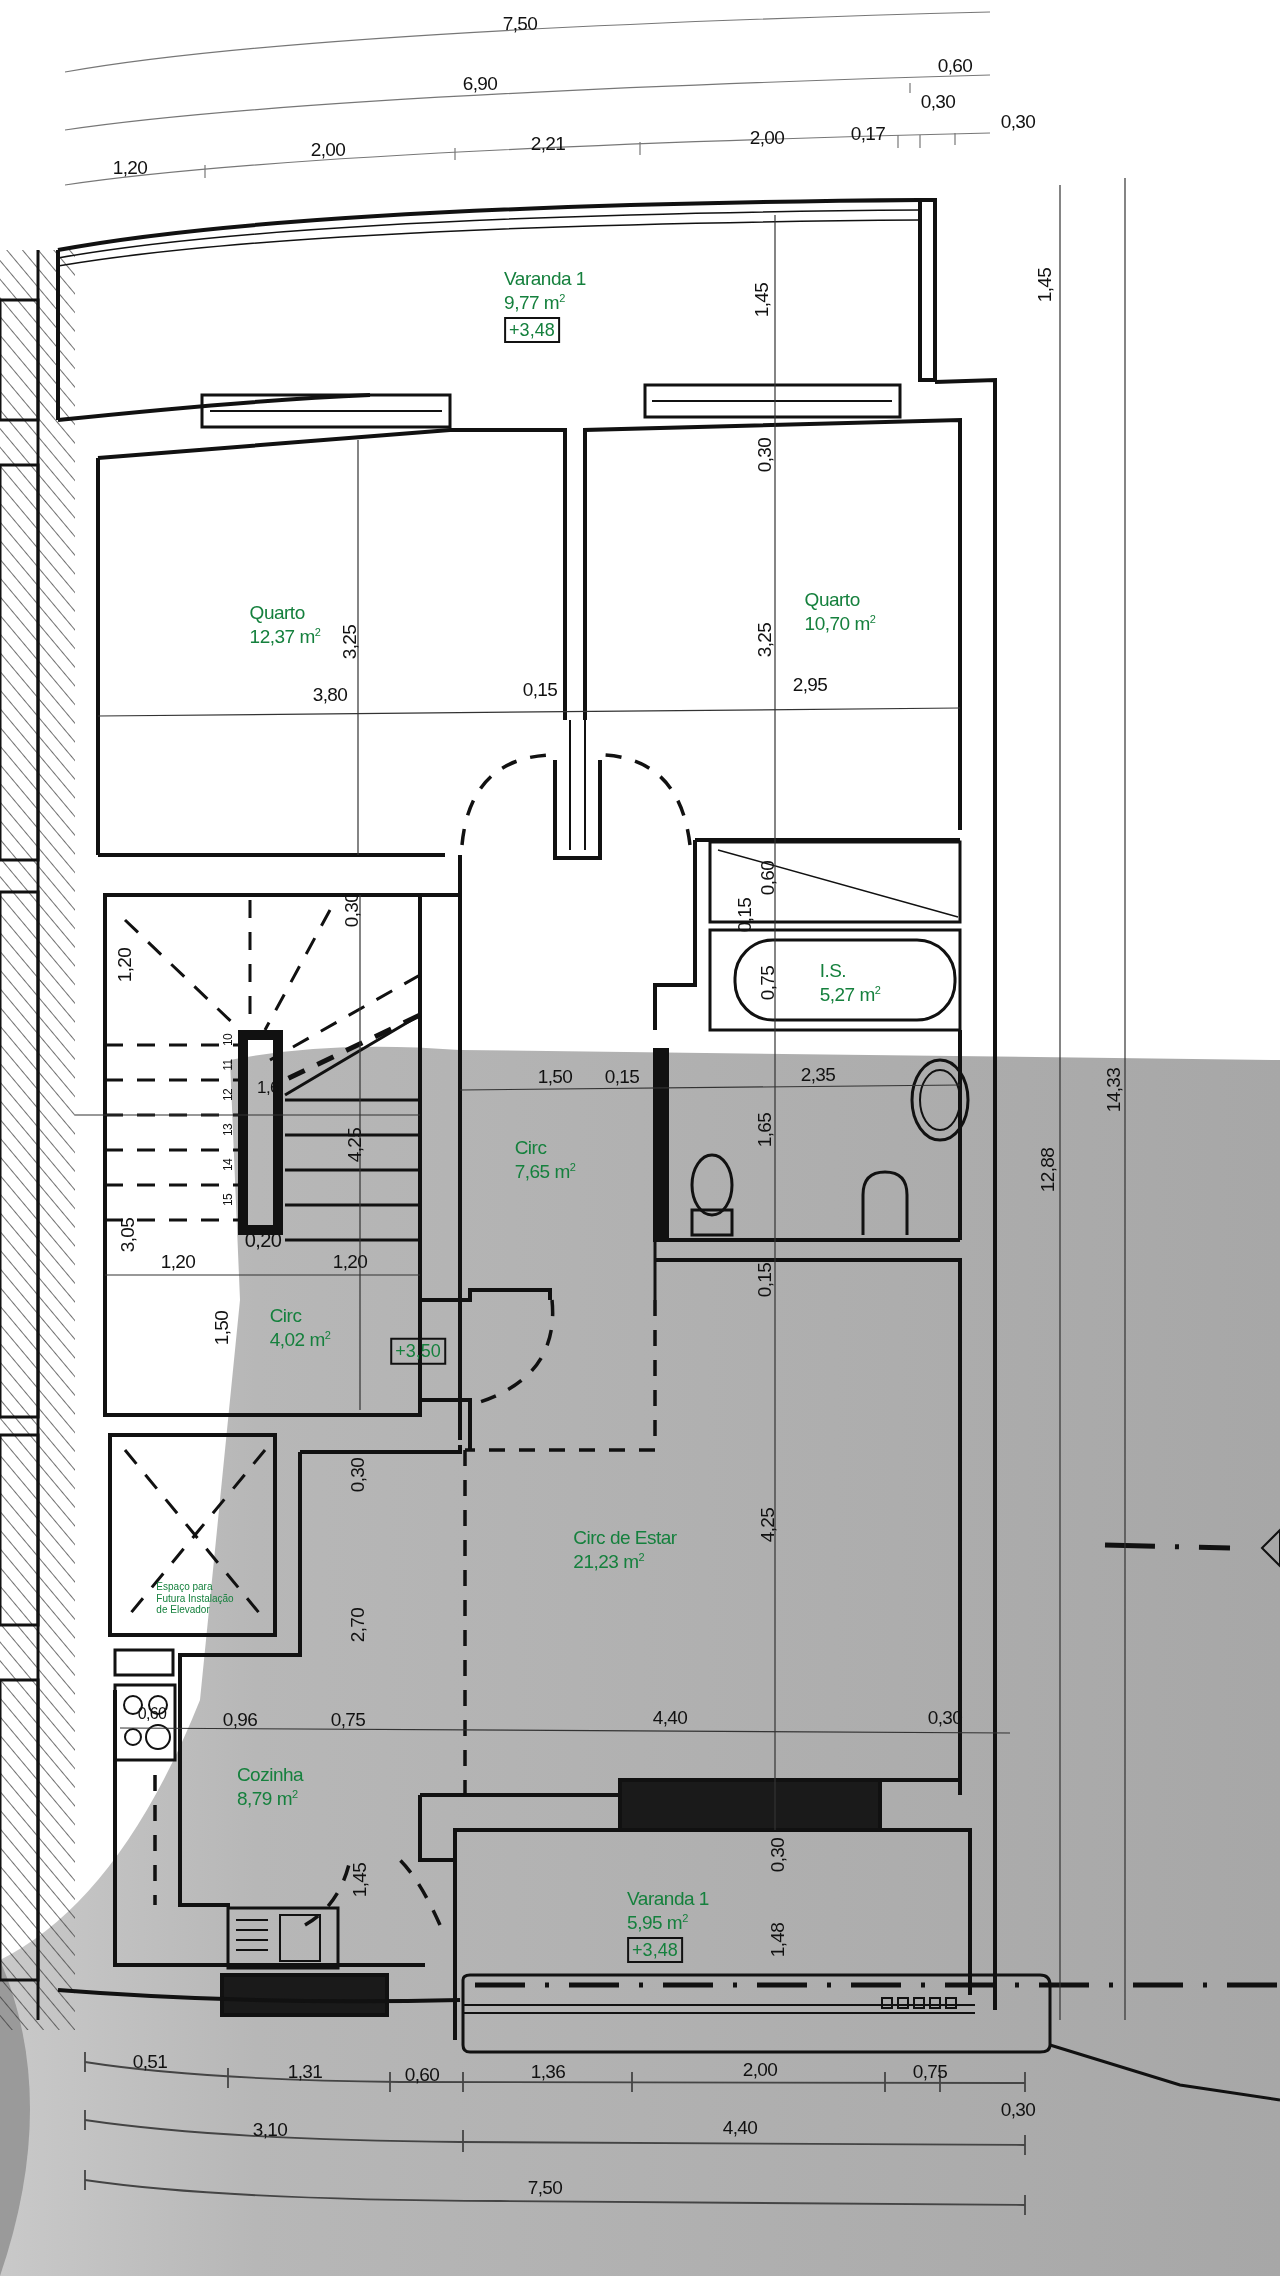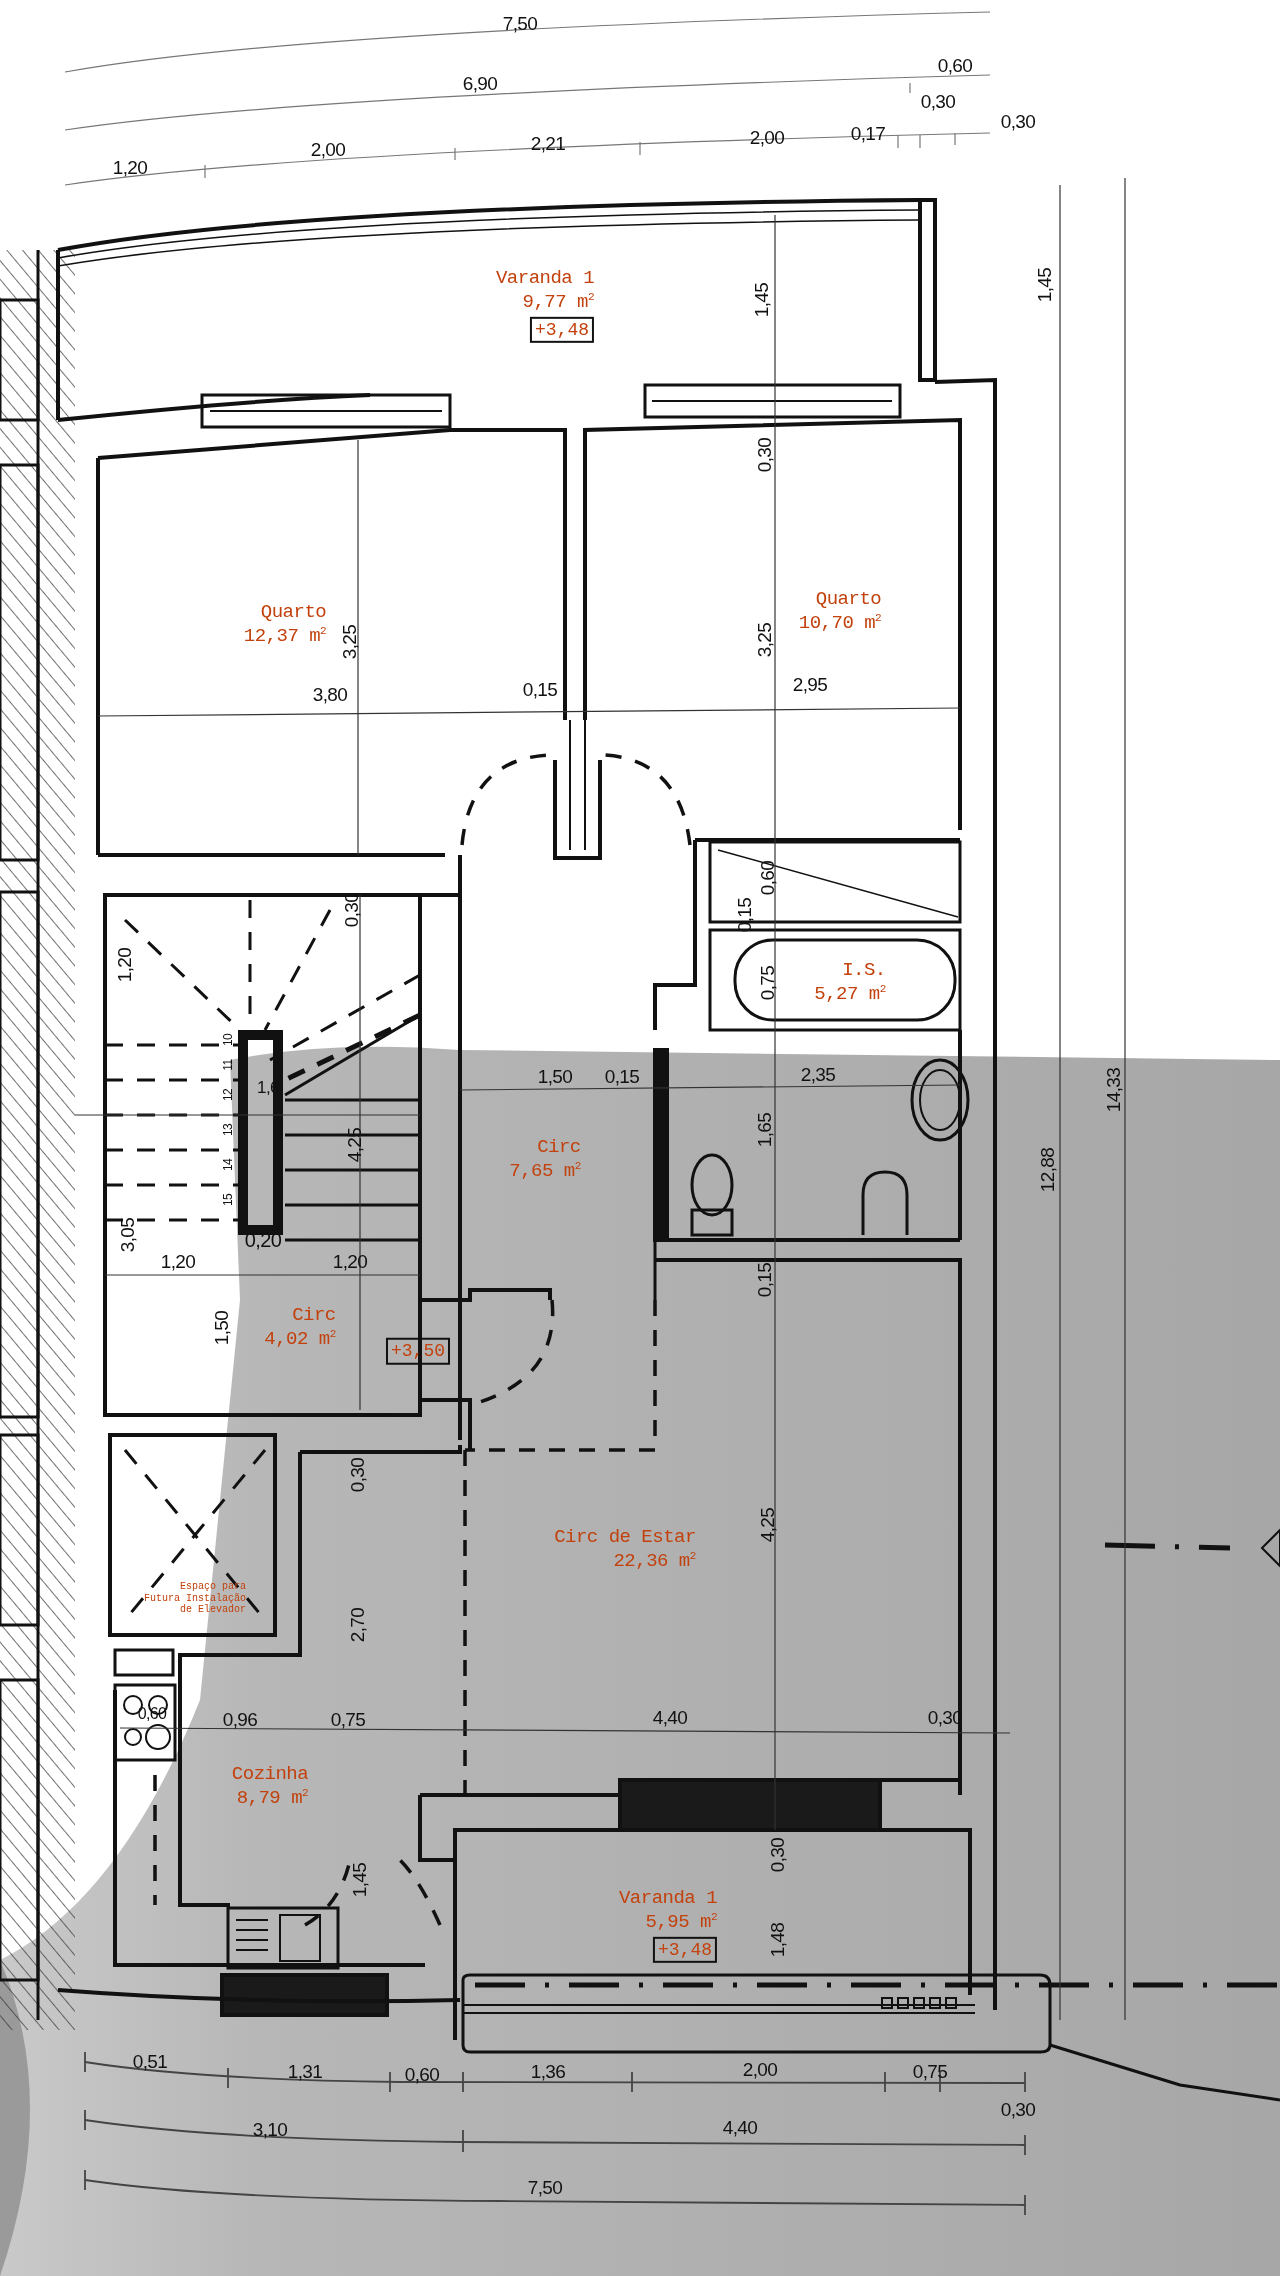--- a/index.html
+++ b/index.html
@@ -1,21 +1,21 @@
 <!DOCTYPE html>
 <html><head>
 <meta charset="utf-8">
 <style>
   html, body { margin:0; padding:0; }
   body { width:1280px; height:2276px; position:relative; overflow:hidden;
          background:#ffffff; font-family:"Liberation Sans", sans-serif; color:#111; }
   #shade { position:absolute; left:0; top:0; width:1280px; height:2276px; pointer-events:none; }
   svg#plan { position:absolute; left:0; top:0; }
-  .lbl { position:absolute; font-family:Liberation Mono, monospace; color:#c2410c; white-space:nowrap;
-         transform:translate(-50%,-50%); text-align:right; line-height:1.25; }
+  .lbl { position:absolute; font-family:Liberation Sans, sans-serif; color:#15803d; white-space:nowrap;
+         transform:translate(-50%,-50%); text-align:left; line-height:1.25; }
   .room-name { font-size:19px; letter-spacing:-0.5px; }
   .room-area { font-size:19px; letter-spacing:-0.5px; }
   .room-area sup { font-size:11px; }
   .level { display:inline-block; border:2px solid #111; padding:0 3px; font-size:18px; margin-top:2px; }
   .dim { position:absolute; font-size:19px; letter-spacing:-0.6px; transform:translate(-50%,-50%); white-space:nowrap; }
   .dim.v { transform:translate(-50%,-50%) rotate(-90deg); }
   .small-note { font-size:10px; line-height:1.15; }
 </style>
 </head>
 <body>
@@ -316,21 +316,21 @@
 </div>
 
 <div class="lbl small-note" style="left:195px;top:1598px">
   <div>Espaço para</div>
   <div>Futura Instalação</div>
   <div>de Elevador</div>
 </div>
 
 <div class="lbl" style="left:625px;top:1550px">
   <div class="room-name">Circ de Estar</div>
-  <div class="room-area"><span>22,36 m</span><sup>2</sup></div>
+  <div class="room-area"><span>21,23 m</span><sup>2</sup></div>
 </div>
 <div class="dim v" style="left:768px;top:1525px">4,25</div>
 <div class="dim" style="left:670px;top:1718px">4,40</div>
 <div class="dim" style="left:945px;top:1718px">0,30</div>
 
 <div class="lbl" style="left:270px;top:1787px">
   <div class="room-name">Cozinha</div>
   <div class="room-area"><span>8,79 m</span><sup>2</sup></div>
 </div>
 <div class="dim" style="left:152px;top:1714px;font-size:16px">0,60</div>

